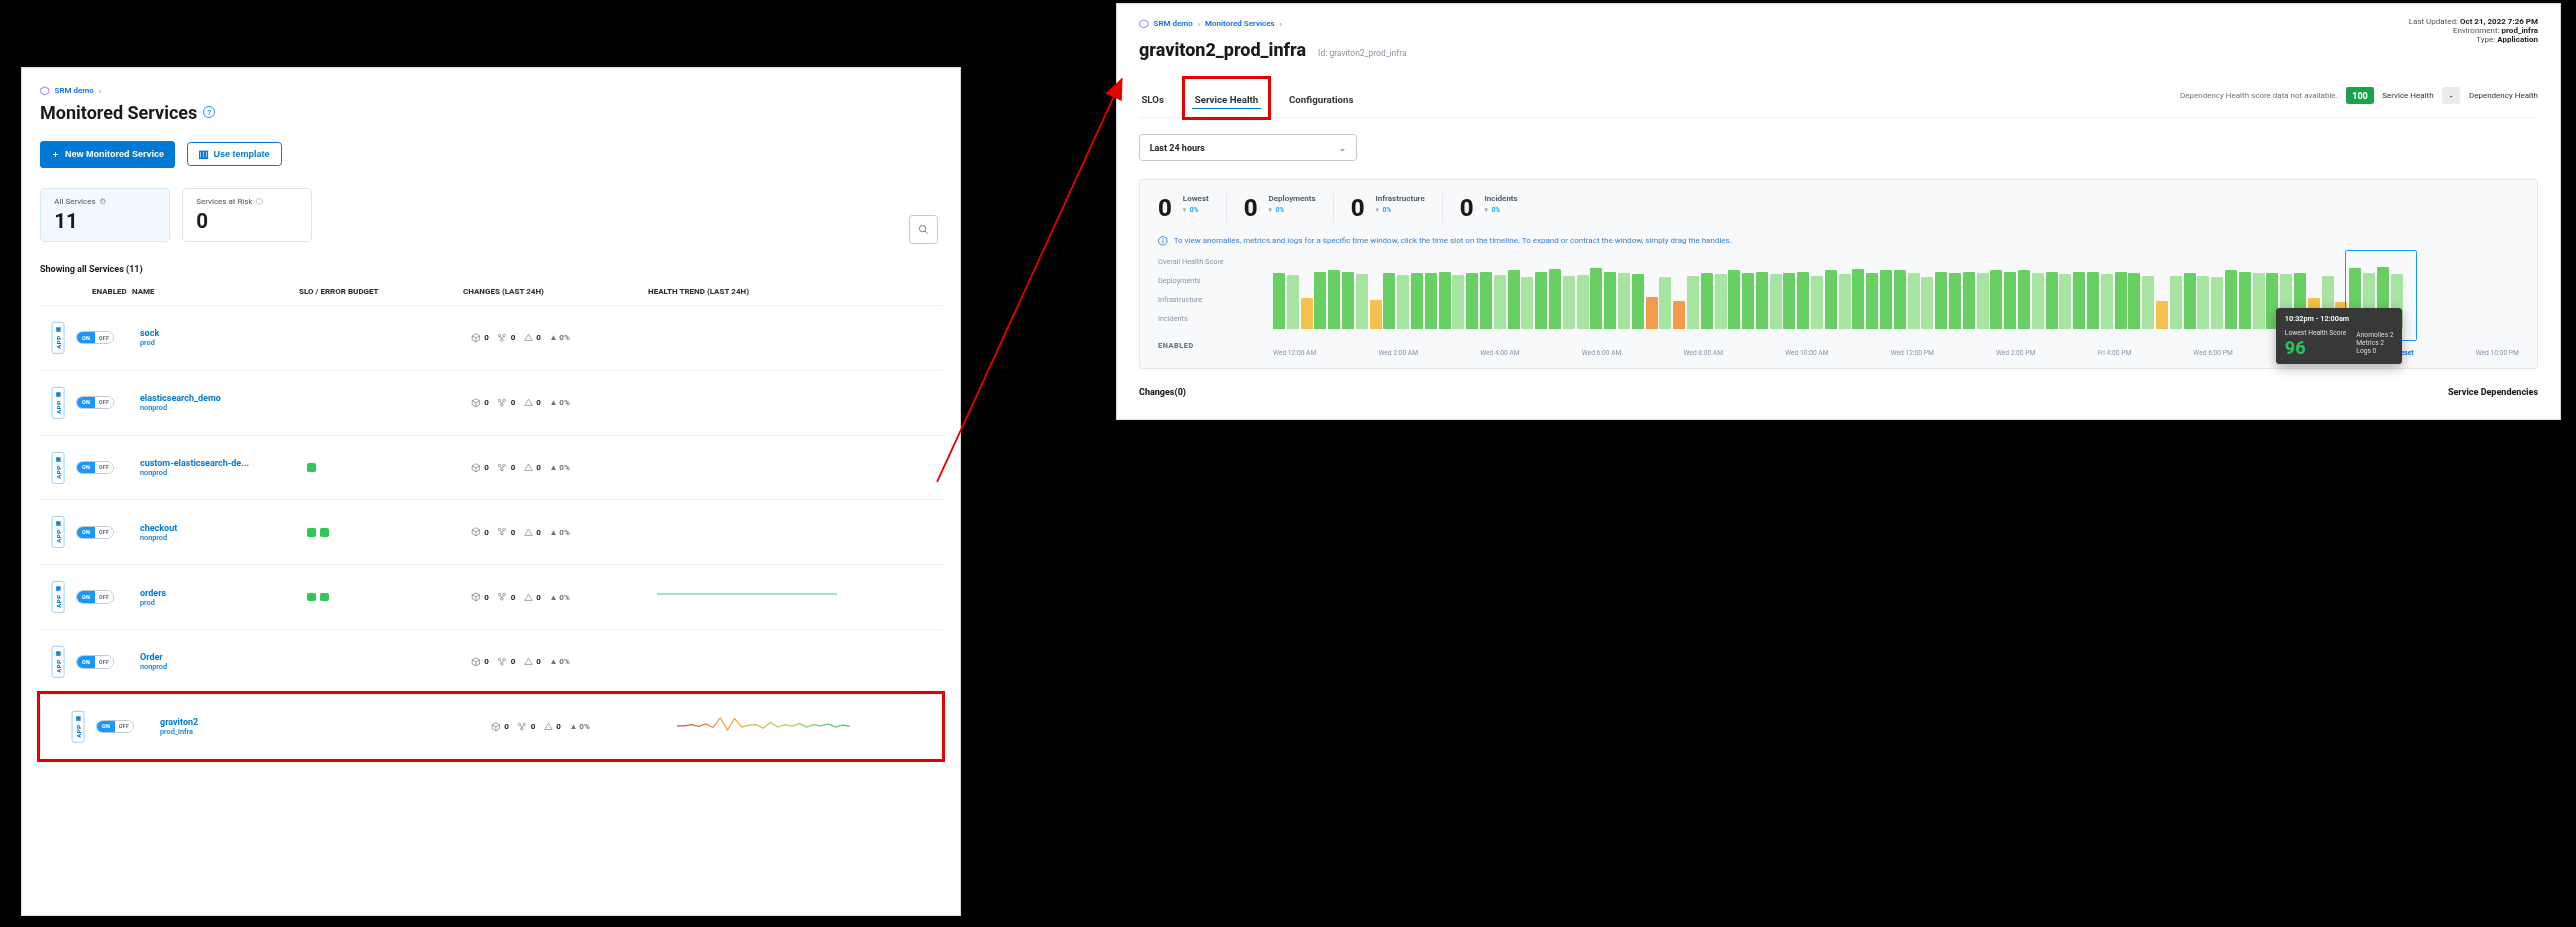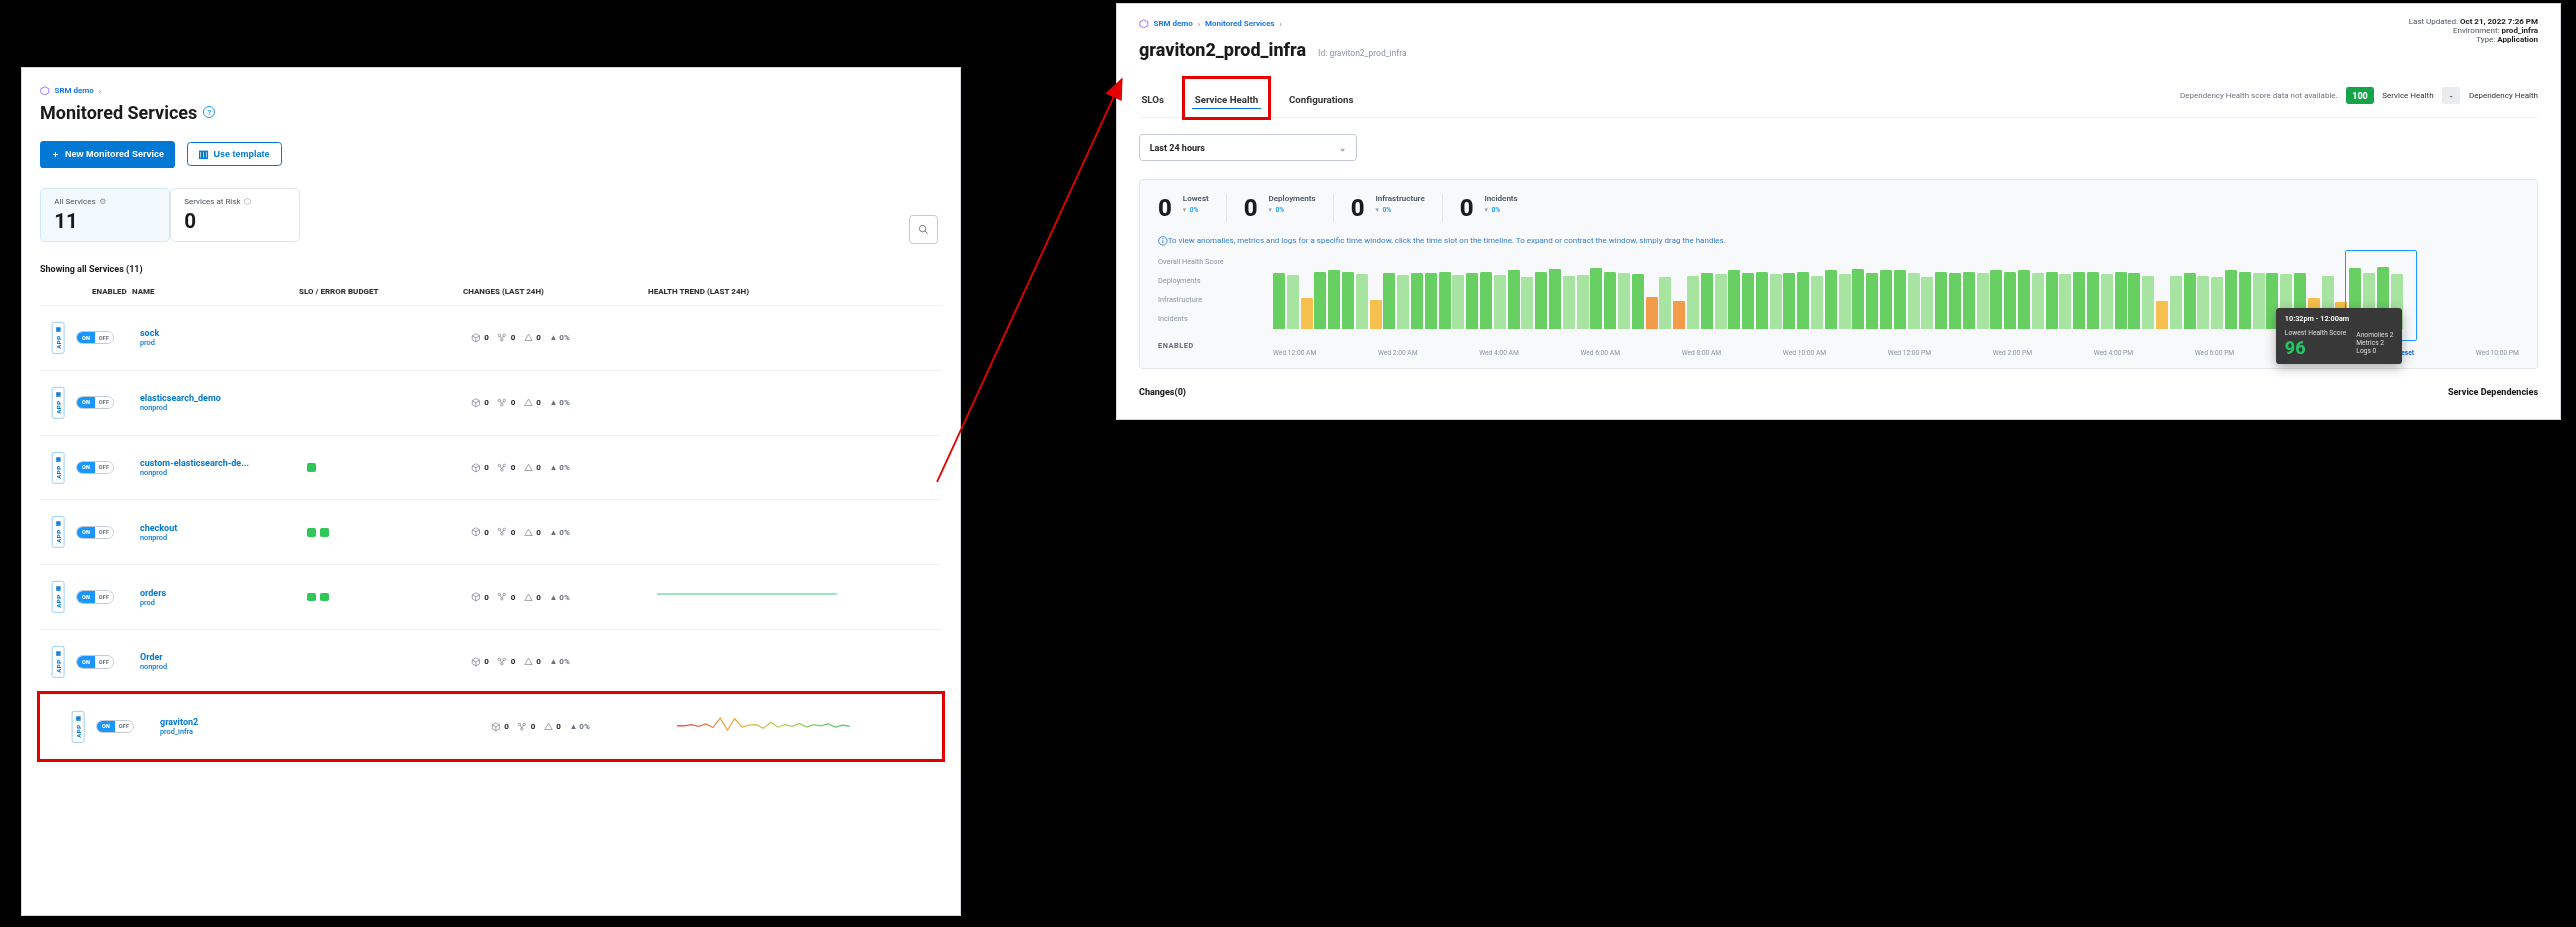--- a/index.html
+++ b/index.html
@@ -12,21 +12,21 @@
   .bc svg { width:9.7px; height:9.7px; }
   .brand-icon { width:9.7px;height:9.7px; display:inline-flex; align-items:center; justify-content:center; }
   .page-title { font-size:18px; font-weight:700; margin-top:6px; display:flex; align-items:center; gap:6px; }
   .help-circ { width:12px;height:12px; border:1.2px solid #1a96ff; border-radius:50%; display:inline-flex; align-items:center; justify-content:center; font-size:7.3px; color:#1a96ff; font-weight:700;}
 
   .btn-row { display:flex; gap:12px; margin-top:18px; align-items:center;}
   .btn-primary { background:#0278d5; color:#fff; border:none; border-radius:3.6px; padding:7.3px 11px; font-weight:700; font-size:9px; display:inline-flex; align-items:center; gap:4.9px; cursor:pointer;}
   .btn-outline { background:#fff; color:#0278d5; border:1.2px solid #0278d5; border-radius:3.6px; padding:6px 11px; font-weight:700; font-size:9px; display:inline-flex; align-items:center; gap:4.9px; cursor:pointer;}
   .search-icon-btn { position:absolute; top:147px; right:22px; width:29px; height:29px; border:0.6px solid #c3c9d1; border-radius:3.6px; display:flex; align-items:center; justify-content:center; color:#6b7280; cursor:pointer; background:#fff; padding:0;}
 
-  .cards-row { display:flex; margin-top:19.4px;}
+  .cards-row { display:flex; gap:12px; margin-top:19.4px;}
   .stat-card { border:1.2px solid #cfe8ff; background:#f2f9ff; border-radius:4.9px; padding:8.5px 13.3px; min-width:130px;}
   .stat-card.plain { border:1.2px solid #e0e4e9; background:#fff;}
   .stat-card .lbl { font-size:8px; color:#4a5361; display:flex; align-items:center; gap:3.6px;}
   .stat-card .num { font-size:20.6px; font-weight:700; margin-top:2.4px;}
 
   .showing { margin-top:22px; font-weight:700; font-size:9px;}
   .thead { display:flex; gap:0; margin-top:13.3px; font-size:8px; font-weight:800; color:#333; border-bottom:none; padding:0 0 8.5px 0;}
   .col-app   { width:36px; }
   .col-en    { width:56px;padding-left:16px; }
   .col-name  { width:167px; }
@@ -77,21 +77,21 @@
 
   .stats-box { margin-top:18px; background:#f7f9fb; border:0.6px solid #e3e6ea; border-radius:3.6px; padding:14.6px 18px 11px 18px; }
   .sb-sections { display:flex; gap:0;}
   .sb { display:flex; gap:11px; align-items:flex-start; padding:0 17px; border-right:0.6px solid #e3e6ea;}
   .sb:first-child { padding-left:0;}
   .sb:last-child { border-right:none;}
   .sb .big { font-size:24px; font-weight:800;}
   .sb .lbl { font-size:8px; color:#4a5361; font-weight:600;}
   .sb .sub { color:#9aa1af; font-size:6.7px; display:flex; align-items:center; gap:3.6px; margin-top:2.4px;}
   .sb .pct { color:#1a96ff; font-weight:600;}
-  .info-line { color:#377fd0; font-size:8px; margin-top:13.3px; display:flex; align-items:center; }
+  .info-line { color:#377fd0; font-size:8px; margin-top:13.3px; display:flex; align-items:center; gap:6px;}
   .info-line svg { flex:none;}
 
   .timeline { margin-top:12px; display:grid; grid-template-columns:109px 1fr 73px; align-items:start; column-gap:6px;}
   .tl-labels { font-size:7.3px; color:#8b95a5;}
   .tl-labels div { margin-bottom:9.7px;}
   .tl-labels .ohs { line-height:1.25;}
   .bars-wrap { position:relative; height:79px; margin-top:4.9px;}
   .bars { display:flex; align-items:flex-end; gap:1.8px; height:67px;}
   .bars .bar { width:12px; border-radius:1.2px 1.2px 0 0; background:#a7e3a1;}
   .bars .bar.g { background:#68d062;}
@@ -707,21 +707,21 @@
       <div class="ticks-row">
         <div class="ticks" id="ticks">
             <span>Wed 12:00 AM</span>
             <span>Wed 2:00 AM</span>
             <span>Wed 4:00 AM</span>
             <span>Wed 6:00 AM</span>
             <span>Wed 8:00 AM</span>
             <span>Wed 10:00 AM</span>
             <span>Wed 12:00 PM</span>
             <span>Wed 2:00 PM</span>
-            <span>Wed 4:00 PM</span>
+            <span>Fri 4:00 PM</span>
             <span>Wed 6:00 PM</span>
             <span>Wed 8:00 PM</span>
             <span class="reset">Reset</span>
             <span>Wed 10:00 PM</span>
           </div>
       </div>
     </div>
 
     <div class="tooltip" id="tooltip" style="right: 158px; bottom: 55px;">
       <div class="time">10:32pm - 12:00am</div>

